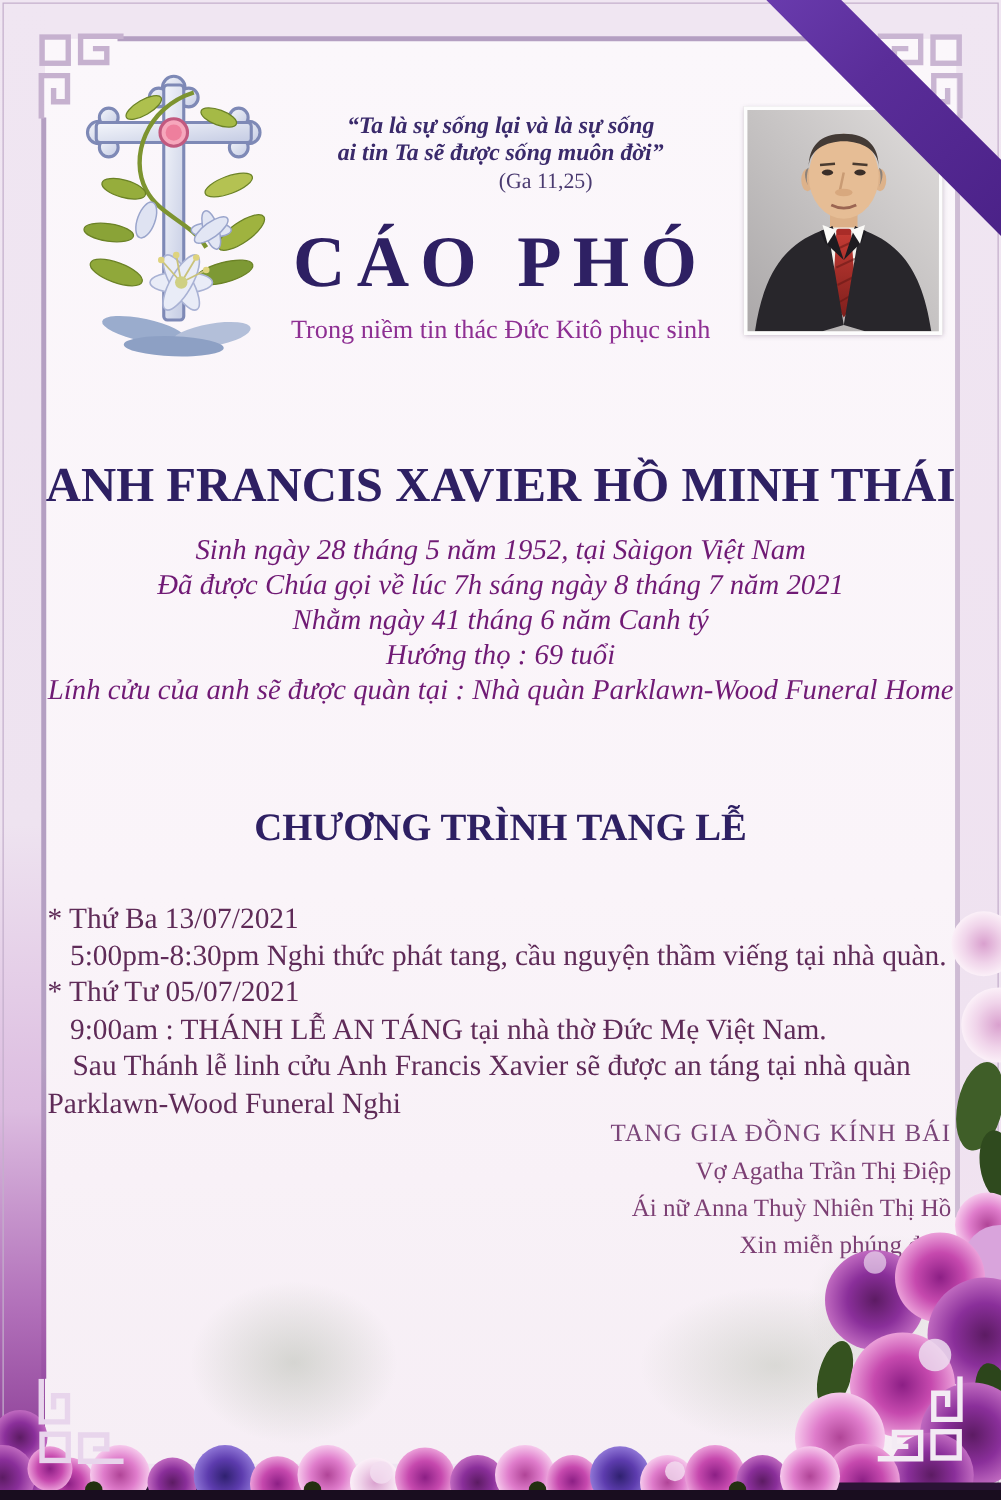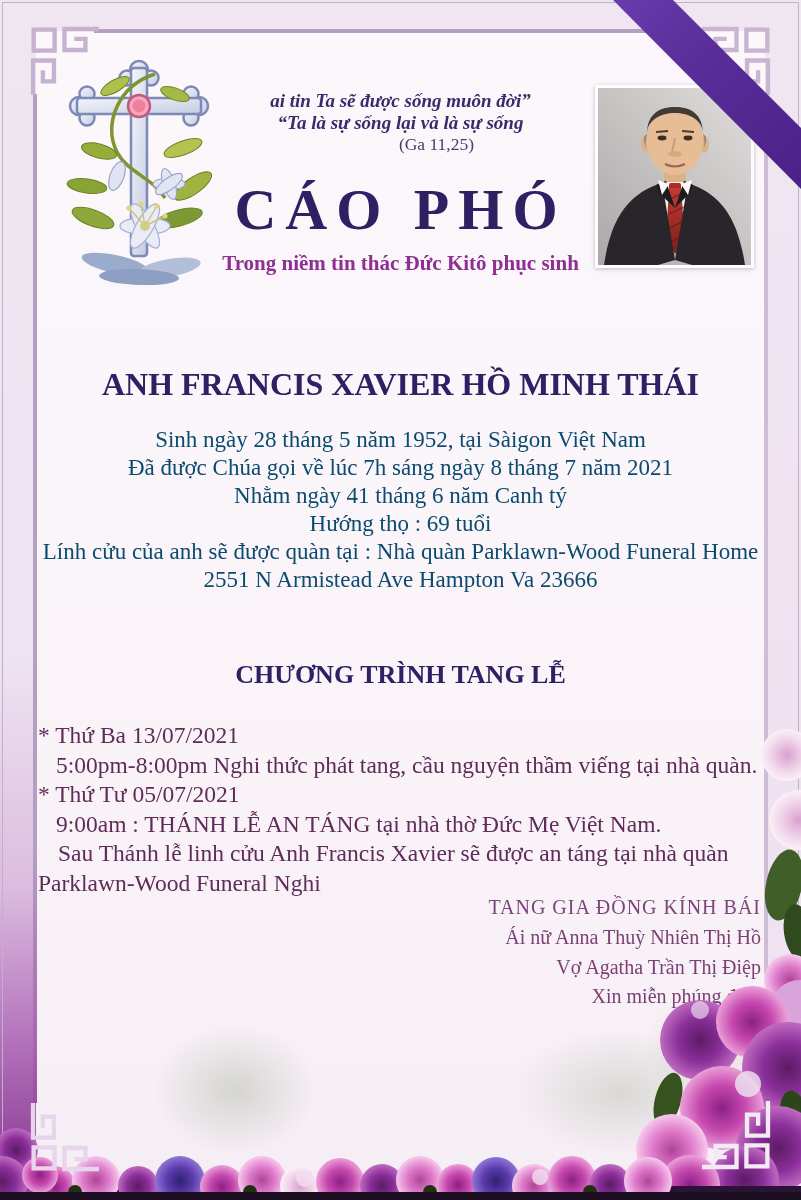--- a/index.html
+++ b/index.html
@@ -49,29 +49,29 @@
   
   #flowers{left:0;bottom:0;width:801px;height:520px;z-index:6;pointer-events:none;}
   
   .txt{z-index:5;}
   #quote{left:36px;top:90px;width:729px;text-align:center;font-weight:bold;font-style:italic;
     font-size:19px;line-height:22px;color:#3a2a6b;}
   #quote-ref{left:36px;top:134px;width:729px;text-align:center;padding-left:72px;box-sizing:border-box;
     font-size:17.5px;color:#4a3a70;}
   #main-title{left:36px;top:179px;width:729px;text-align:center;font-weight:bold;
     font-size:58px;line-height:62px;letter-spacing:9px;color:#2e2063;}
-  #subtitle{left:36px;top:252px;width:729px;text-align:center;font-weight:bold;
+  #subtitle{left:36px;top:252px;width:729px;text-align:center;font-weight:normal;
     font-size:21px;line-height:23px;color:#8e2f93;}
   #deceased-name{left:36px;top:366px;width:729px;text-align:center;font-weight:bold;
-    font-size:32px;color:#2e2063;}
+    font-size:39px;color:#2e2063;}
   #deceased-details{left:36px;top:426px;width:729px;text-align:center;
-    font-size:23px;line-height:28px;color:#0c4a6e;}
+    font-size:23px;line-height:28px;color:#701a75;font-style:italic;}
   #deceased-details div{white-space:nowrap;}
-  #program-title{left:36px;top:660px;width:729px;text-align:center;font-weight:bold;
-    font-size:26px;color:#2e2063;}
+  #program-title{left:36px;top:644px;width:729px;text-align:center;font-weight:bold;
+    font-size:31px;color:#2e2063;}
   #program-lines{left:38px;top:701px;width:725px;text-align:left;
     font-size:23.5px;line-height:29.5px;color:#5f2b58;margin-top:20px;}
   #program-lines div{white-space:nowrap;}
   .ind1{padding-left:18px;}
   .ind2{padding-left:20px;}
   #closing{left:260px;top:893px;width:501px;text-align:right;padding-right:0;
     font-size:20px;line-height:29.8px;color:#7c3f74;}
   #closing div{white-space:nowrap;}
   #closing .c0{letter-spacing:1px;color:#7a4579;}
 </style>
@@ -216,57 +216,56 @@
         <line x1="84" y1="43" x2="96" y2="44"></line>
       </g>
     <ellipse cx="64" cy="50" rx="4.5" ry="2.4" fill="#3a2e28"></ellipse>
     <ellipse cx="90" cy="50" rx="4.5" ry="2.4" fill="#3a2e28"></ellipse>
     <path d="M77,50 L74,64" stroke="#c99b74" stroke-width="2" fill="none"></path>
     <ellipse cx="77" cy="66" rx="7" ry="3" fill="#d8a87e"></ellipse>
     <path d="M67,76 Q77,81 87,76" stroke="#9b6552" stroke-width="2.2" fill="none"></path>
   </svg>
 
   <div class="abs txt" id="quote">
+    <div>“Ta là sự sống lại và là sự sống</div>
     <div>ai tin Ta sẽ được sống muôn đời”</div>
-    <div>“Ta là sự sống lại và là sự sống</div>
   </div>
   <div class="abs txt" id="quote-ref">(Ga 11,25)</div>
 
   <div class="abs txt" id="main-title">CÁO PHÓ</div>
 
   <div class="abs txt" id="subtitle">
     <div>Trong niềm tin thác Đức Kitô phục sinh</div>
   </div>
 
   <div class="abs txt" id="deceased-name">ANH FRANCIS XAVIER HỒ MINH THÁI</div>
 
   <div class="abs txt" id="deceased-details">
     <div>Sinh ngày 28 tháng 5 năm 1952, tại Sàigon Việt Nam</div>
     <div>Đã được Chúa gọi về lúc 7h sáng ngày 8 tháng 7 năm 2021</div>
     <div>Nhằm ngày 41 tháng 6 năm Canh tý</div>
     <div>Hướng thọ : 69 tuổi</div>
     <div>Lính cửu của anh sẽ được quàn tại : Nhà quàn Parklawn-Wood Funeral Home</div>
-    <div>2551 N Armistead Ave Hampton Va 23666</div>
   </div>
 
   <div class="abs txt" id="program-title">CHƯƠNG TRÌNH TANG LỄ</div>
 
   <div class="abs txt" id="program-lines">
     <div>* Thứ Ba 13/07/2021</div>
-    <div class="ind1">5:00pm-8:00pm Nghi thức phát tang, cầu nguyện thầm viếng tại nhà quàn.</div>
+    <div class="ind1">5:00pm-8:30pm Nghi thức phát tang, cầu nguyện thầm viếng tại nhà quàn.</div>
     <div>* Thứ Tư 05/07/2021</div>
     <div class="ind1">9:00am : THÁNH LỄ AN TÁNG tại nhà thờ Đức Mẹ Việt Nam.</div>
     <div class="ind2">Sau Thánh lễ linh cửu Anh Francis Xavier sẽ được an táng tại nhà quàn</div>
     <div>Parklawn-Wood Funeral Nghi</div>
   </div>
 
   <div class="abs txt" id="closing">
     <div class="c0">TANG GIA ĐỒNG KÍNH BÁI</div>
+    <div>Vợ Agatha Trần Thị Điệp</div>
     <div>Ái nữ Anna Thuỳ Nhiên Thị Hồ</div>
-    <div>Vợ Agatha Trần Thị Điệp</div>
     <div>Xin miễn phúng điếu</div>
   </div>
 
   <svg class="abs" id="flowers" viewBox="0 0 801 520">
     <defs>
       <radialGradient id="g1">
           <stop offset="0" stop-color="#8c1f85"></stop>
           <stop offset=".55" stop-color="#c649ae"></stop>
           <stop offset="1" stop-color="#eb9fd9"></stop>
         </radialGradient>

